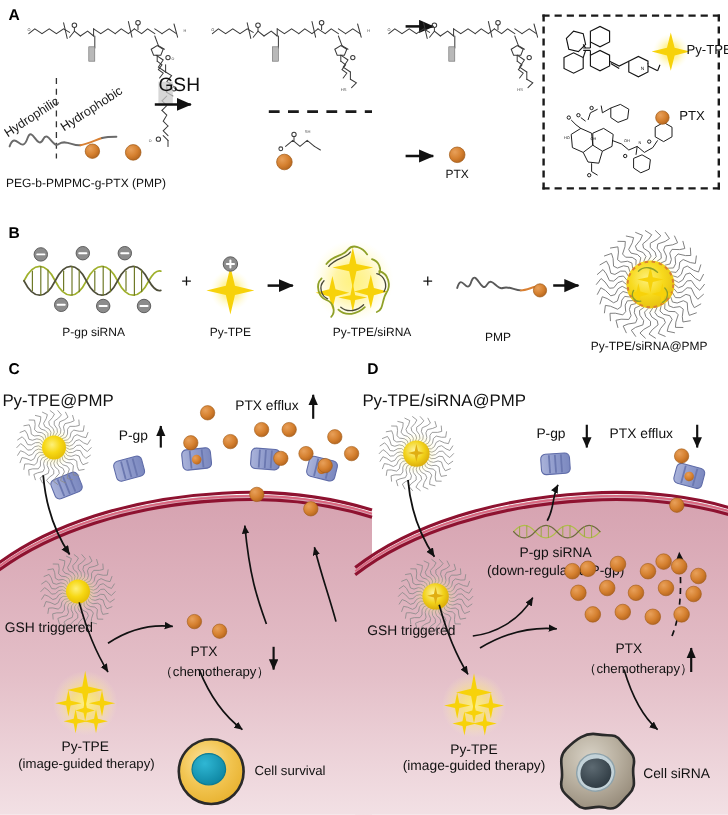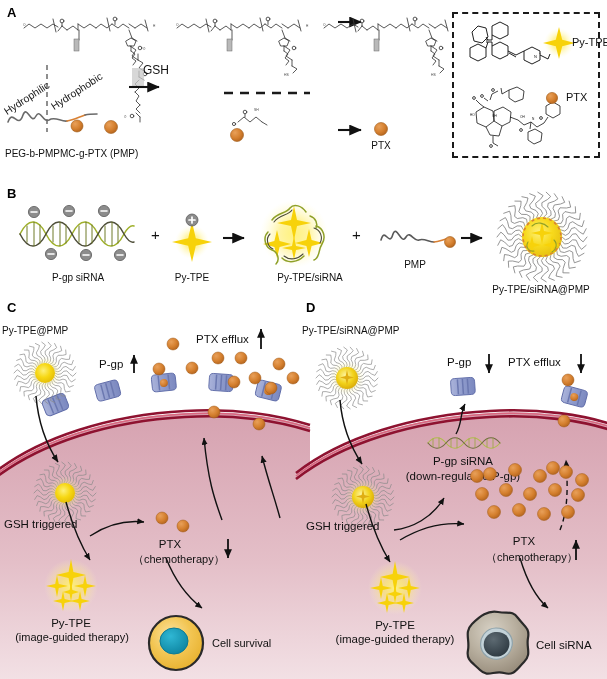--- a/index.html
+++ b/index.html
@@ -10,21 +10,21 @@
     color:#1a1a1a;
     position:relative;
     overflow:hidden;
   }
   #fig { position:absolute; inset:0; }
   .abs { position:absolute; }
   .panel-letter {
     font-weight:bold; font-size:13px; color:#000;
     letter-spacing:0px;
   }
-  .lbl { font-size:10px; color:#111; white-space:nowrap; }
+  .lbl { font-size:14px; color:#111; white-space:nowrap; }
   .lbl-c { font-size:10px; color:#111; white-space:nowrap; text-align:center; }
   .lbl-big { font-size:11px; color:#111; white-space:nowrap; }
   svg { display:block; overflow:visible; }
   .rot-hydrophilic {
     transform: rotate(-33deg);
     transform-origin: left bottom;
     font-size:10.5px;
   }
   .rot-hydrophobic {
     transform: rotate(-33deg);
@@ -164,21 +164,21 @@
 <svg class="abs" style="left:5px;top:60px;" width="110" height="85" viewBox="0 0 110 85">
   <path d="M42,5 L42,72" stroke="#333" stroke-width="1.1" stroke-dasharray="5,4" fill="none"></path>
   <path d="M3,62 C8,48 13,70 18,55 C22,44 26,66 31,56 C35,48 39,64 44,60 C50,56 56,62 62,61" stroke="#6a6a6a" stroke-width="1.6" fill="none" stroke-linecap="round"></path>
   <path d="M62,61 C68,60 74,57 80,55" stroke="#d98033" stroke-width="1.6" fill="none" stroke-linecap="round"></path>
   <path d="M80,55 C84,54 88,54 92,54" stroke="#6a6a6a" stroke-width="1.6" fill="none" stroke-linecap="round"></path>
   <circle cx="72" cy="66" r="6" fill="url(#ptxG)" stroke="#a05a18" stroke-width="0.6"></circle>
 </svg>
 
 <div class="abs lbl" style="left:5px;top:148px;font-size:10px;">PEG-b-PMPMC-g-PTX (PMP)</div>
 
-<div class="abs lbl-big" style="left:143px;top:63px;font-weight:normal;font-size:12px;">GSH</div>
+<div class="abs lbl-big" style="left:132px;top:63px;font-weight:normal;font-size:16px;">GSH</div>
 <svg class="abs" style="left:128px;top:81px;" width="40" height="12">
   <line x1="1" y1="6" x2="31" y2="6" stroke="#111" stroke-width="2.1" marker-end="url(#ah)"></line>
 </svg>
 
 <svg class="abs" style="left:175px;top:8px;" width="140" height="58" viewBox="0 0 140 58">
   <g fill="none" stroke="#3a3a3a" stroke-width="0.85" stroke-linecap="round">
     <path d="M2,20 l5,-4 l6,4 l6,-4 l6,4 l6,-4 l5,3"></path>
     <path d="M36,23 l4,-5"></path>
         <path d="M40,18 l5,4"></path>
     <path d="M45,22 l6,-4 l5,4"></path>
@@ -450,21 +450,21 @@
 </svg>
 <div class="abs lbl-c" style="left:268px;top:272px;width:84px;">Py-TPE/siRNA</div>
 
 <div class="abs lbl" style="left:352px;top:226px;font-size:15px;">+</div>
 
 <svg class="abs" style="left:378px;top:222px;" width="84" height="32" viewBox="0 0 84 32">
   <path d="M3,18 C7,4 11,26 15,12 C19,2 23,24 28,15 C32,8 36,20 41,18 C46,16 51,20 56,20" stroke="#5a5a5a" stroke-width="1.6" fill="none" stroke-linecap="round"></path>
   <path d="M56,20 C60,20 64,18 68,17" stroke="#d98033" stroke-width="1.6" fill="none" stroke-linecap="round"></path>
   <circle cx="72" cy="20" r="5.5" fill="url(#ptxG)" stroke="#a05a18" stroke-width="0.6"></circle>
 </svg>
-<div class="abs lbl-c" style="left:390px;top:259px;width:50px;">PMP</div>
+<div class="abs lbl-c" style="left:390px;top:276px;width:50px;">PMP</div>
 
 <svg class="abs" style="left:460px;top:232px;" width="30" height="12">
   <line x1="1" y1="6" x2="22" y2="6" stroke="#111" stroke-width="2.1" marker-end="url(#ah)"></line>
 </svg>
 
 <svg class="abs" style="left:494px;top:190px;" width="96" height="94" viewBox="0 0 96 94">
   <g id="corona-b" stroke="#7a7a7a" stroke-width="0.8" fill="none" stroke-linecap="round">
         <path d="M68.0,47.0L71.4,49.8L75.1,48.4L78.6,44.1L82.1,43.8L85.8,49.0L89.1,51.9L93.0,47.0"></path>
         <path d="M67.7,50.7L70.5,54.0L74.4,53.4L78.6,49.8L82.1,50.1L84.8,55.9L87.5,59.4L92.2,55.3"></path>
         <path d="M66.6,54.2L68.8,58.0L72.8,58.1L77.6,55.3L81.0,56.3L82.5,62.5L84.6,66.4L90.0,63.3"></path>

